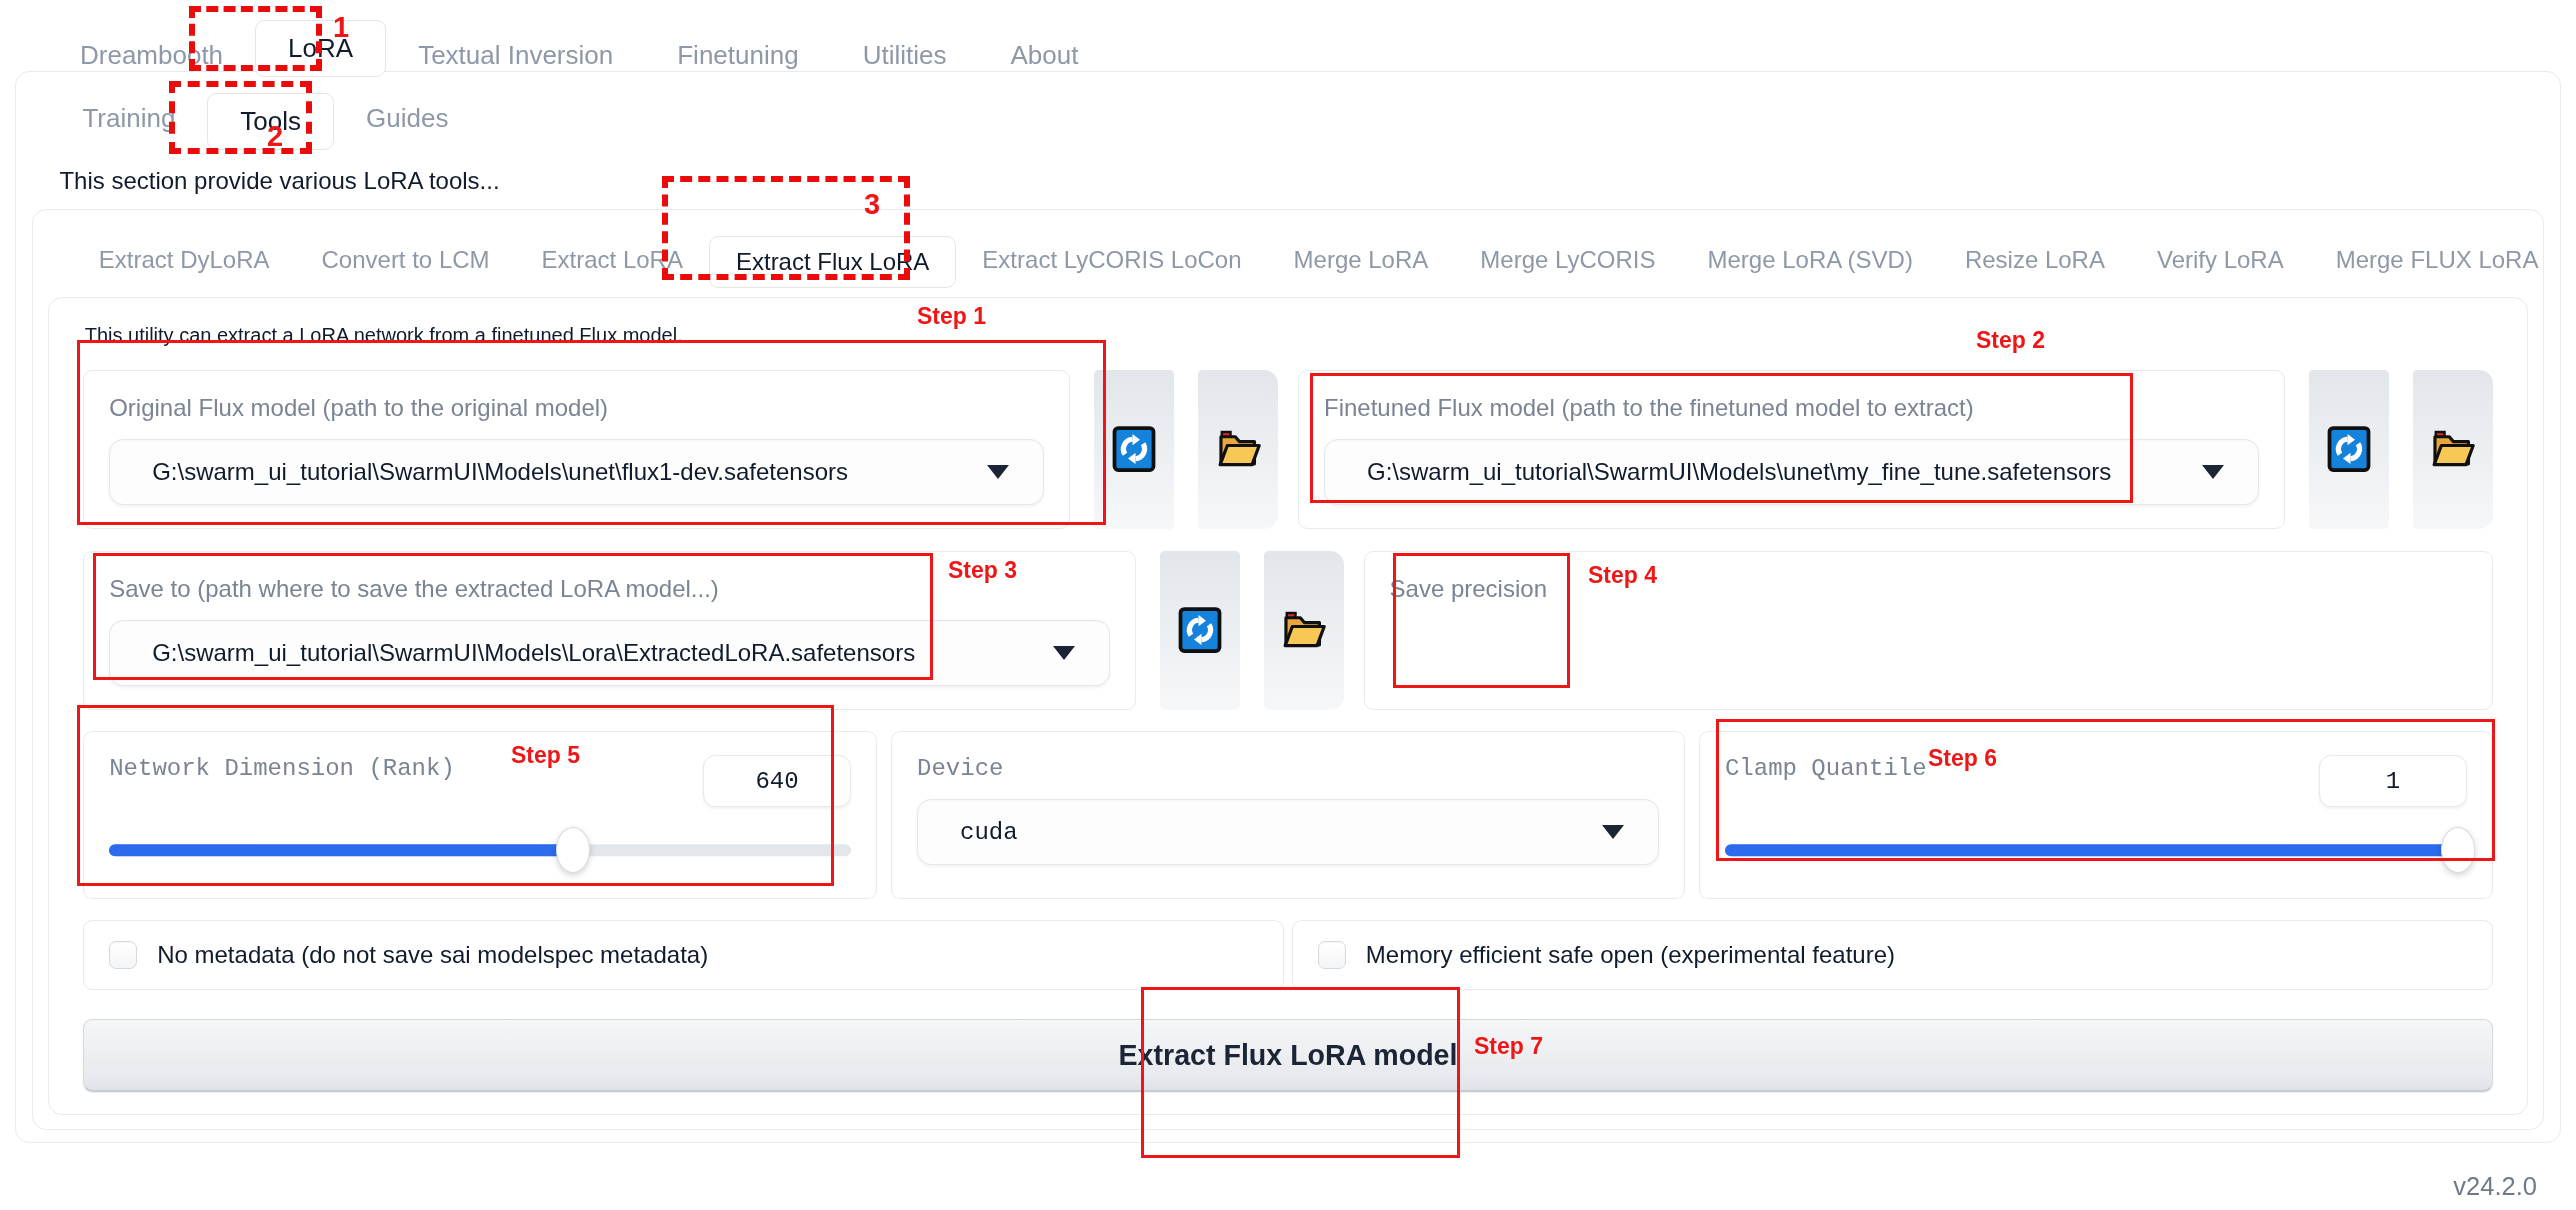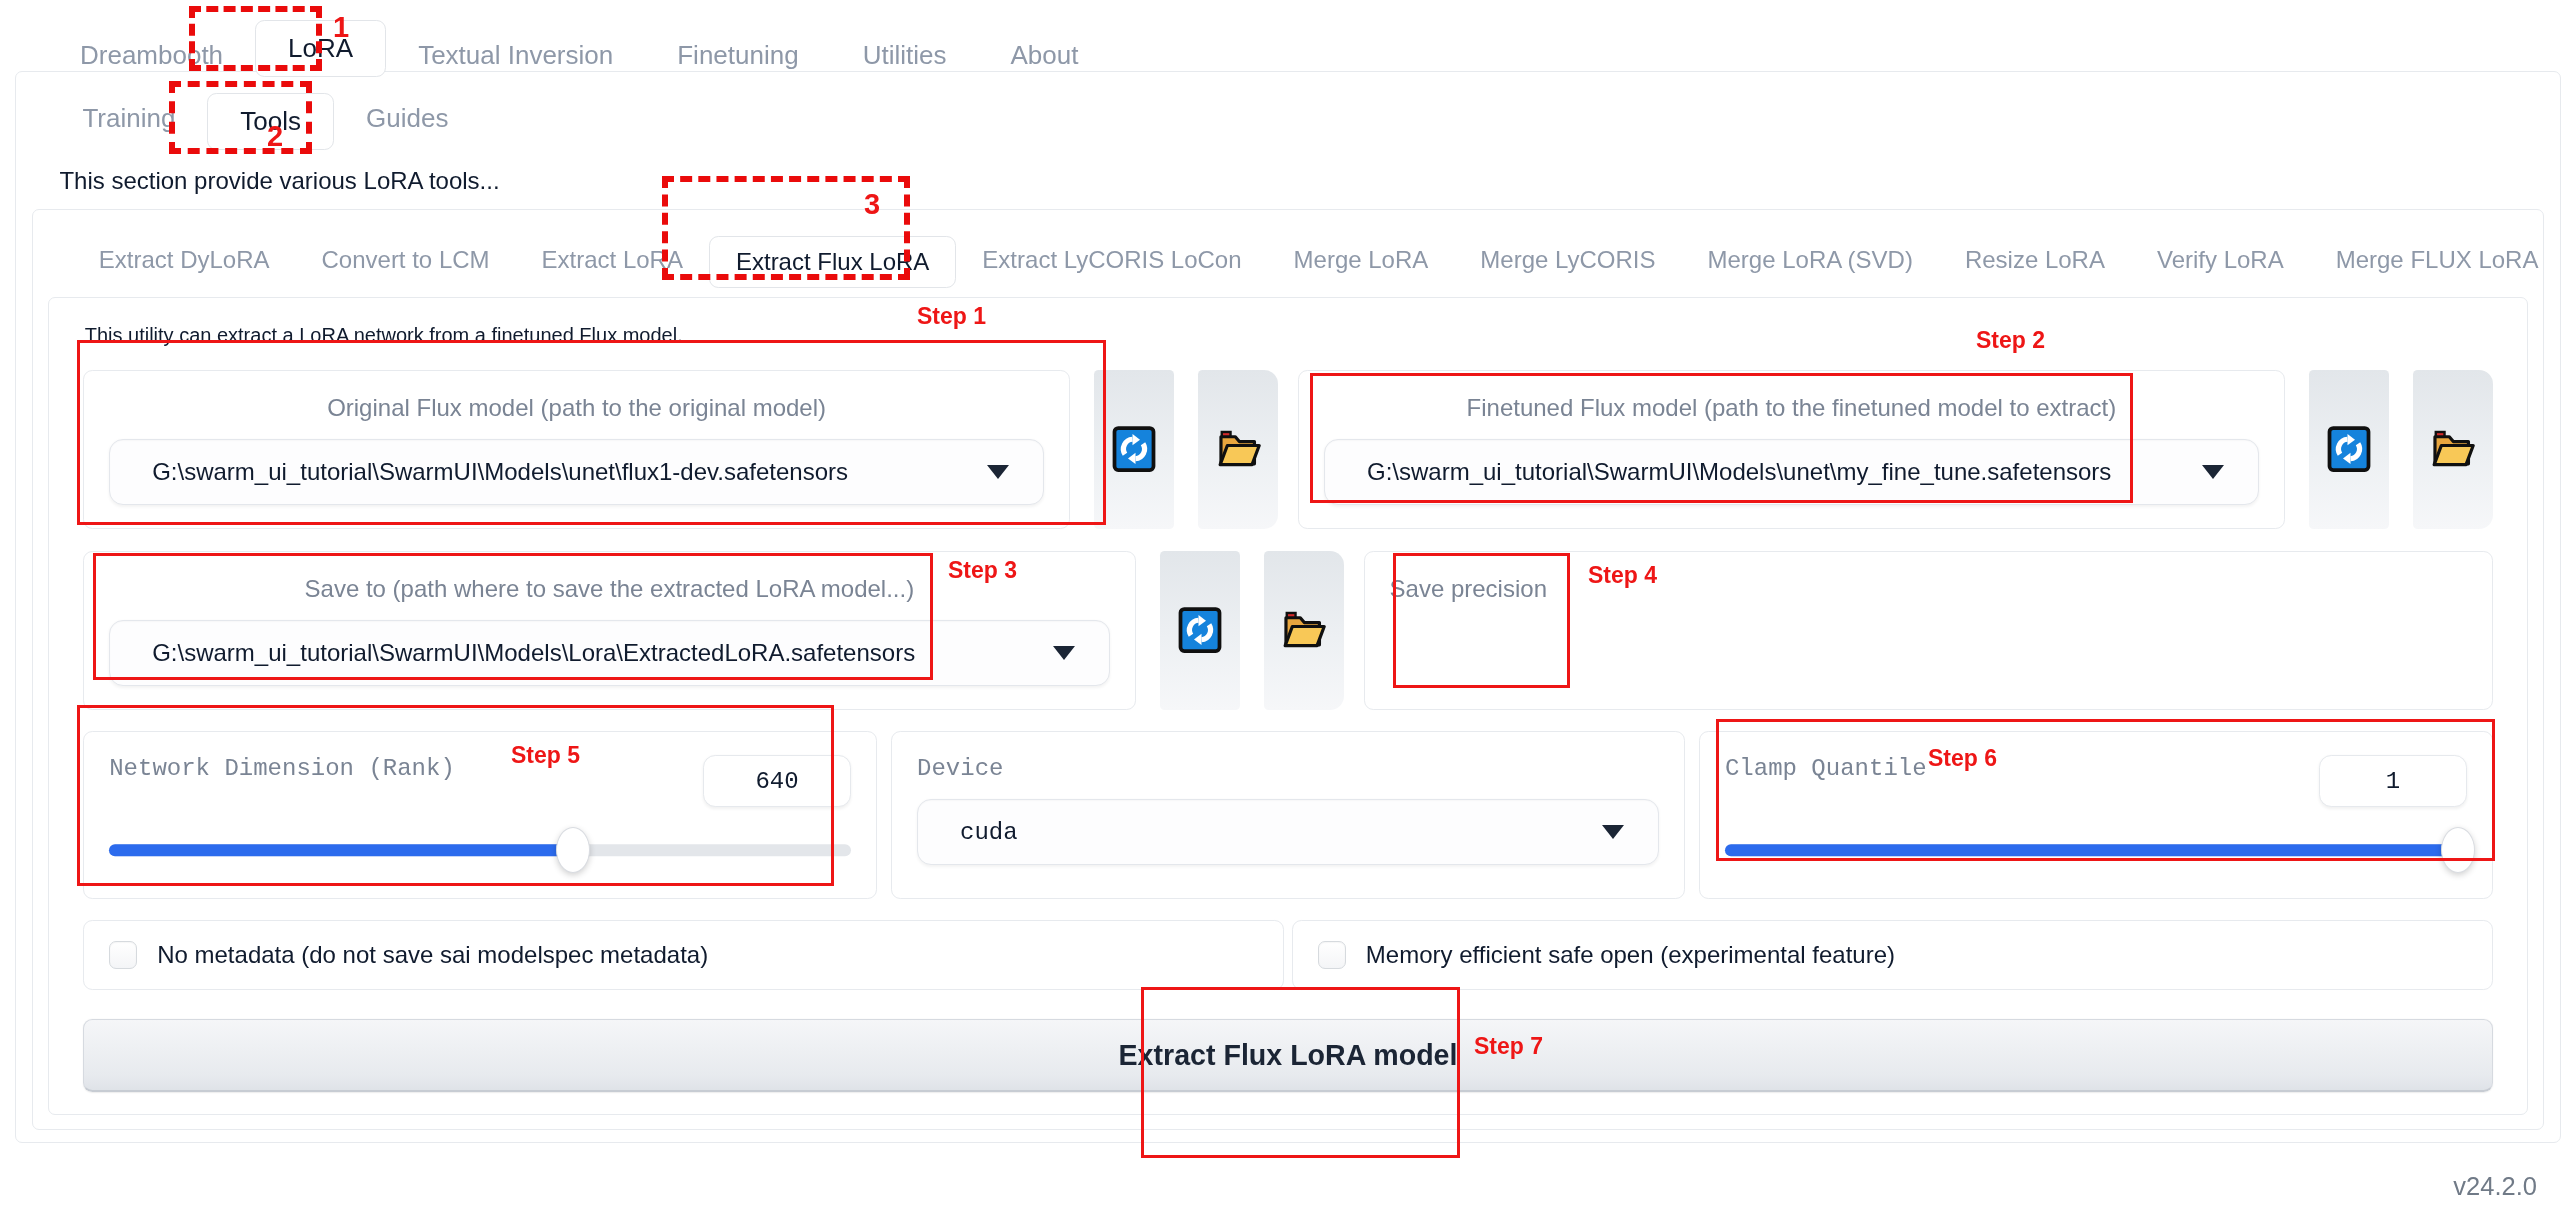--- a/index.html
+++ b/index.html
@@ -6,42 +6,42 @@
   html,body { background:#fff; }
   body { font-family: "Liberation Sans","DejaVu Sans",sans-serif; }
   .page { position:relative; width:2576px; height:1211px; background:#fff; overflow:hidden; }
 
   
   .l1-tabs { display:flex; align-items:flex-end; padding-left:48px; height:71px; position:relative; z-index:2; }
   .tab { color:#8e98a8; font-size:26px; padding:0 32px; white-space:nowrap; cursor:default; }
   .tab.active { color:#101b2e; background:#fff; border:1.5px solid #e2e5e9; border-radius:9.3px;
                 height:57px; display:flex; align-items:center; margin-bottom:-6.2px; font-weight:500; }
 
-  .panel { border:1.5px solid #e7eaee; border-radius:7px; background:#fff; }
+  .panel { border:1.5px solid #e7eaee; border-radius:14px; background:#fff; }
   .l1-panel { margin:0 15.4px; padding-bottom:12.3px; }
 
   
   .l2-tabs { display:flex; align-items:center; padding-left:34px; height:77px; margin-top:7.7px; position:relative; z-index:2; }
 
   .section-note { color:#101b2e; font-size:24px; padding:10.8px 0 14px 43px; }
 
   .l2-panel { margin:0 15.4px; padding-bottom:14px; }
 
   
   .l3-tabs { display:flex; align-items:center; padding-left:40px; height:74px; margin-top:12.3px; position:relative; z-index:2; flex-wrap:nowrap; }
   .l3-tabs .tab { font-size:24px; padding:0 26px; }
   .l3-tabs .tab.active { height:52px; margin-bottom:-4.6px; }
 
   .l3-panel { margin:0 15.4px; padding:20px 34px 21.6px 34px; }
 
   .utility-note { color:#101b2e; font-size:20px; padding:6.2px 0 23px 1.5px; }
 
   
   .row { display:flex; gap:20px; margin-bottom:21.6px; }
-  .half { flex:1; display:flex; gap:24px;text-align:center; }
+  .half { flex:1; display:flex; gap:24px; }
 
   .card { background:#fff; border:1.5px solid #e7eaee; border-radius:9.3px; padding:23px 25px; flex:1; }
   .field-label { color:#7a8494; font-size:24px; margin-bottom:17px; white-space:nowrap; overflow:hidden; }
 
   .dropdown { height:66px; border:1.5px solid #e4e7ec; border-radius:14px; background:#fdfdfe;
               box-shadow:0 1.5px 3.1px rgba(0,0,0,0.05), inset 0 0.8px 1.5px rgba(0,0,0,0.03);
               display:flex; align-items:center; justify-content:space-between; padding:0 34px 0 42px; }
   .dropdown .value { color:#101b2e; font-size:24px; white-space:nowrap; overflow:hidden; }
   .caret { width:0; height:0; border-left:11.6px solid transparent; border-right:11.6px solid transparent;
            border-top:14.7px solid #1b2535; flex:none; margin-left:15.4px; }

